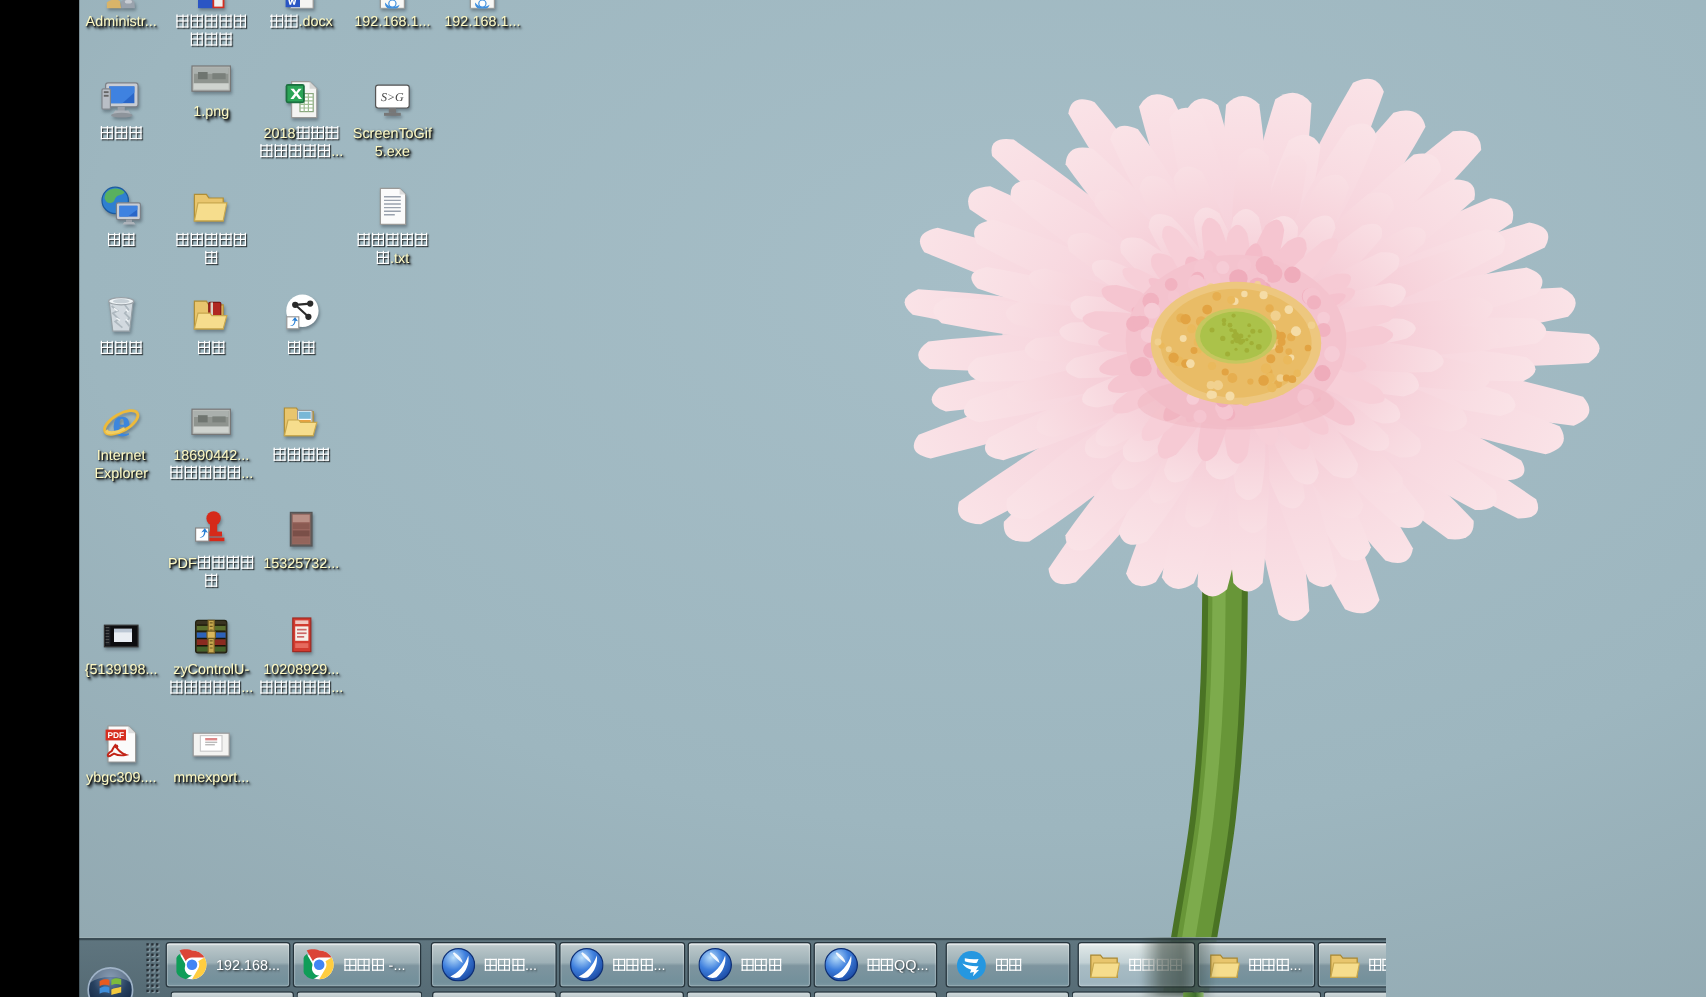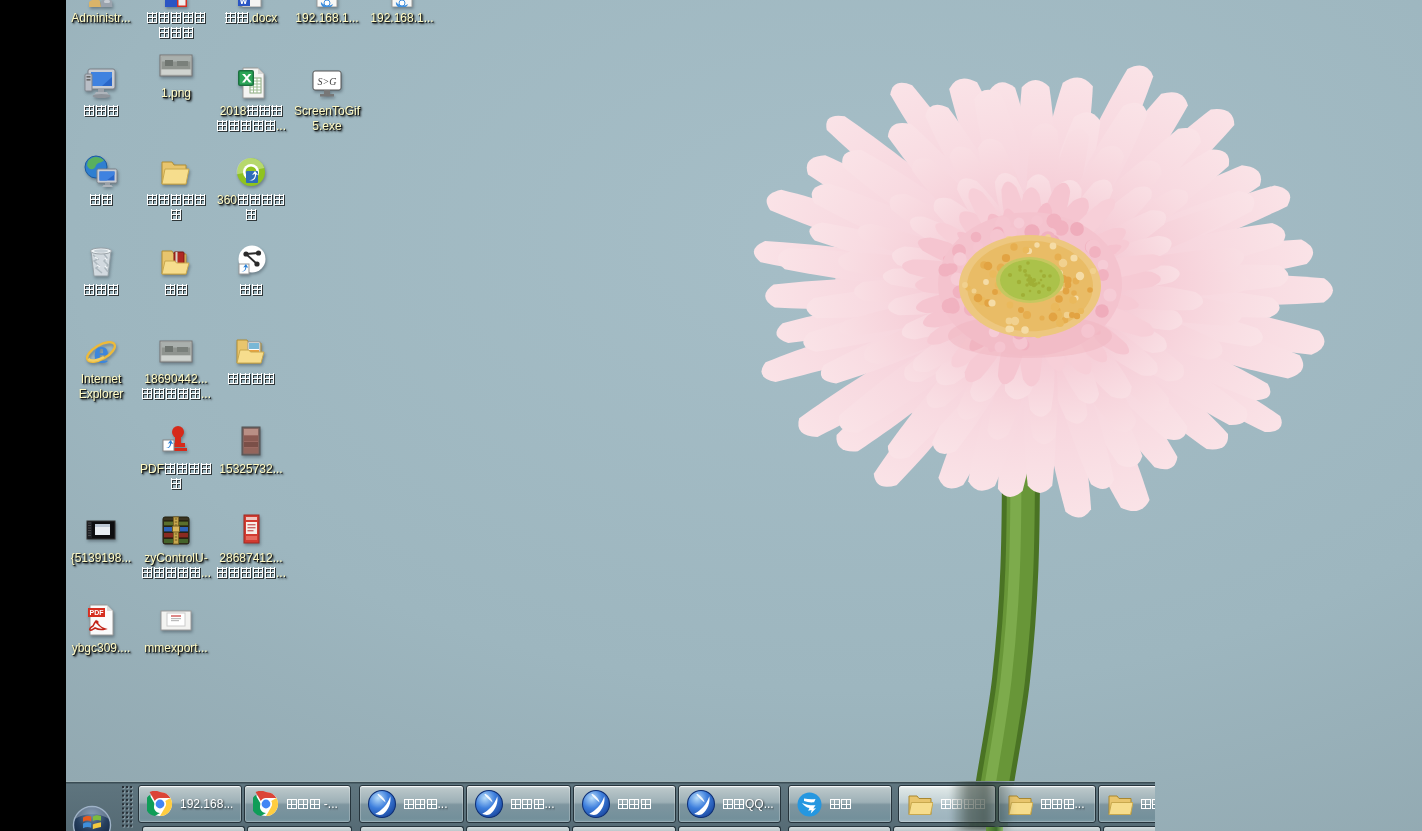--- a/index.html
+++ b/index.html
@@ -903,34 +903,31 @@
         <svg width="34" height="34" viewBox="0 0 34 34">
           <path d="M3 7 l10 0 2 3 12 0 0 19 -24 0z" fill="#e8c56d" stroke="#b08e35"></path>
           <path d="M3 29 l3-15 24 0 -3 15z" fill="#f6dd8d" stroke="#c8a84e"></path>
         </svg>
       </div>
       <div class="lb">
         <div><i class="z"></i><i class="z"></i><i class="z"></i><i class="z"></i><i class="z"></i></div>
         <div><i class="z"></i></div>
       </div>
     </div>
-    <div class="it" style="left:215px;top:155px;width:72px">
-      <div class="ic">
-        <svg width="34" height="34" viewBox="0 0 34 34">
-          <path d="M17 3 a14 14 0 1 0 0.1 0z" fill="#8fc31f"></path>
-          <path d="M17 3 a14 14 0 0 1 13.4 10 l-7.4 1.5 a7 7 0 0 0 -13 3.4 l-7.3 1.4 A14 14 0 0 1 17 3z" fill="#fff" opacity="0.35"></path>
-          <circle cx="17" cy="17" r="8" fill="#fff"></circle>
-          <circle cx="17" cy="17" r="5.5" fill="#8fc31f"></circle>
-          <rect x="12" y="16" width="12" height="12" fill="#2f6db8" rx="1"></rect>
-          <path d="M15 25 c4 0 6-2 6-6 l-3 1 3-4 3 4 -2-0.5 c0 5-3 7-7 5.5z" fill="#fff"></path>
-        </svg>
-      </div>
-      <div class="lb">
-        <div>360<i class="z"></i><i class="z"></i><i class="z"></i><i class="z"></i></div>
-        <div><i class="z"></i></div>
+    <div class="it" style="left:291px;top:155px;width:72px">
+      <div class="ic">
+        <svg width="34" height="34" viewBox="0 0 34 34">
+          <path d="M7 2 h16 l5 5 v25 h-21z" fill="#fbfbfb" stroke="#9a9a98"></path>
+          <path d="M23 2 l5 5 h-5z" fill="#ddd"></path>
+          <path d="M10 9h14M10 12h14M10 15h14M10 18h14M10 21h14M10 24h9" stroke="#9aa2ae" stroke-width="1.2" fill="none"></path>
+        </svg>
+      </div>
+      <div class="lb">
+        <div><i class="z"></i><i class="z"></i><i class="z"></i><i class="z"></i><i class="z"></i></div>
+        <div><i class="z"></i>.txt</div>
       </div>
     </div>
     <div class="it" style="left:65px;top:245px;width:72px">
       <div class="ic">
         <svg width="34" height="34" viewBox="0 0 34 34">
           <path d="M7 6 l3 25 h14 l3-25z" fill="#dde4e8" stroke="#96a0a6" opacity="0.9"></path>
           <path d="M9 10 l5 4 -4 2 5 5 -3 2 6 5 M20 9 l3 4 -3 3 4 4 -3 3 3 4" stroke="#aeb8bf" stroke-width="1.5" fill="none"></path>
           <path d="M11 12 l3 2 M21 13 l2 2 M13 20 l3 2 M21 21 l2 2" stroke="#f2f6f8" stroke-width="1.2"></path>
           <ellipse cx="17" cy="6" rx="10.5" ry="3" fill="#eef3f5" stroke="#9aa2a8"></ellipse>
           <ellipse cx="17" cy="6" rx="7" ry="1.8" fill="#c7d0d6"></ellipse>
@@ -1084,21 +1081,21 @@
           <rect x="10" y="2" width="15" height="28" fill="#d23b30" stroke="#a02a22"></rect>
           <rect x="12" y="4" width="11" height="3" fill="#f0c6c0"></rect>
           <rect x="12" y="9" width="11" height="12" fill="#f6efe9"></rect>
           <rect x="13.5" y="11" width="8" height="1.4" fill="#c66"></rect>
           <rect x="13.5" y="14" width="8" height="1.4" fill="#c66"></rect>
           <rect x="13.5" y="17" width="6" height="1.4" fill="#c66"></rect>
           <rect x="12" y="23" width="11" height="4" fill="#e66a5e"></rect>
         </svg>
       </div>
       <div class="lb">
-        <div>28687412...</div>
+        <div>10208929...</div>
         <div><i class="z"></i><i class="z"></i><i class="z"></i><i class="z"></i><i class="z"></i>...</div>
       </div>
     </div>
     <div class="it" style="left:65px;top:603px;width:72px">
       <div class="ic">
         <svg width="34" height="34" viewBox="0 0 34 34">
           <path d="M6 2 h17 l6 6 v24 h-23z" fill="#fbfbfb" stroke="#9a9a98"></path>
           <path d="M23 2 l6 6 h-6z" fill="#ddd"></path>
           <rect x="4" y="5" width="17" height="9" fill="#d62e20"></rect>
           <text x="12.5" y="12" font-family="Liberation Sans" font-weight="bold" font-size="7" fill="#fff" text-anchor="middle">PDF</text>

